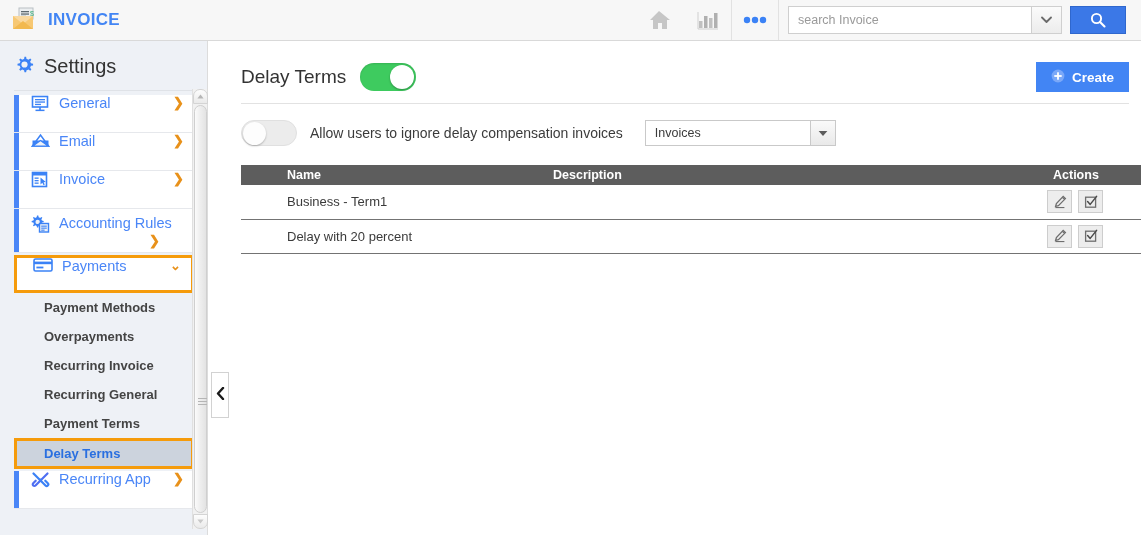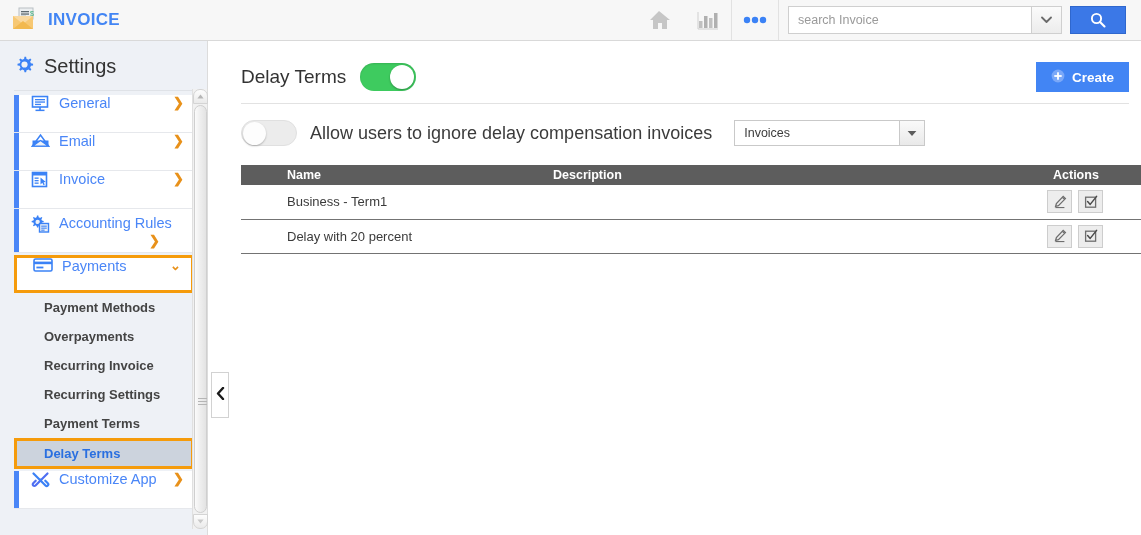--- a/index.html
+++ b/index.html
@@ -199,21 +199,21 @@
   .toggle-sm {
     width: 56px; height: 26px; border-radius: 13px;
     background: #ececec; border: 1px solid #e0e0e0;
     position: relative; cursor: pointer;
   }
   .toggle-sm .knob {
     position: absolute; left: 1px; top: 1px;
     width: 23px; height: 23px; border-radius: 12px;
     background: #fdfdfd; box-shadow: 0 1px 2px rgba(0,0,0,.25);
   }
-  .filter-label { margin-left: 13px; font-size: 18px; color: #3b3b3b; }
+  .filter-label { margin-left: 13px; font-size: 14px; color: #3b3b3b; }
   .select-wrap {
     margin-left: 22px; display: flex; height: 26px;
   }
   .select-box {
     width: 165px; border: 1px solid #c9c9c9; border-right: none;
     background: #fff; display: flex; align-items: center;
     padding-left: 9px; font-size: 12.5px; color: #3b3b3b;
   }
   .select-arrow {
     width: 26px; border: 1px solid #c9c9c9;
@@ -391,35 +391,35 @@
       </span>
       <span class="nav-label">Payments</span>
       <span class="nav-chev">⌄</span>
     </div>
   </div>
 
   <div class="subnav">
     <div class="subitem">Payment Methods</div>
     <div class="subitem">Overpayments</div>
     <div class="subitem">Recurring Invoice</div>
-    <div class="subitem">Recurring Settings</div>
+    <div class="subitem">Recurring General</div>
     <div class="subitem">Payment Terms</div>
     <div class="subitem active">Delay Terms</div>
   </div>
 
   <div class="nav">
     <div class="nav-item" style="margin-top:2px;">
       <span class="nav-icon">
         <svg width="19" height="18" viewBox="0 0 19 18">
           <path d="M2.5 2.5 L12 12 l2.5 2.5 a1.6 1.6 0 0 0 2.3 -2.3 L14.3 9.7" stroke="#3b82f6" stroke-width="2.2" fill="none" stroke-linecap="round"></path>
           <path d="M16.5 2.5 L7 12 l-2.5 2.5 a1.6 1.6 0 0 1 -2.3 -2.3 L4.7 9.7" stroke="#4e6ef2" stroke-width="2.2" fill="none" stroke-linecap="round"></path>
           <circle cx="9.5" cy="9" r="1.6" fill="#3b82f6"></circle>
         </svg>
       </span>
-      <span class="nav-label">Customize App</span>
+      <span class="nav-label">Recurring App</span>
       <span class="nav-chev">❯</span>
     </div>
   </div>
 
   <div class="sb-scroll">
     <div class="sb-arrow-up">
       <svg width="7" height="5" viewBox="0 0 7 5">
           <path d="M3.5 0.6 L6.6 4.4 L0.4 4.4 z" fill="#b6b6b6"></path>
         </svg>
     </div>

